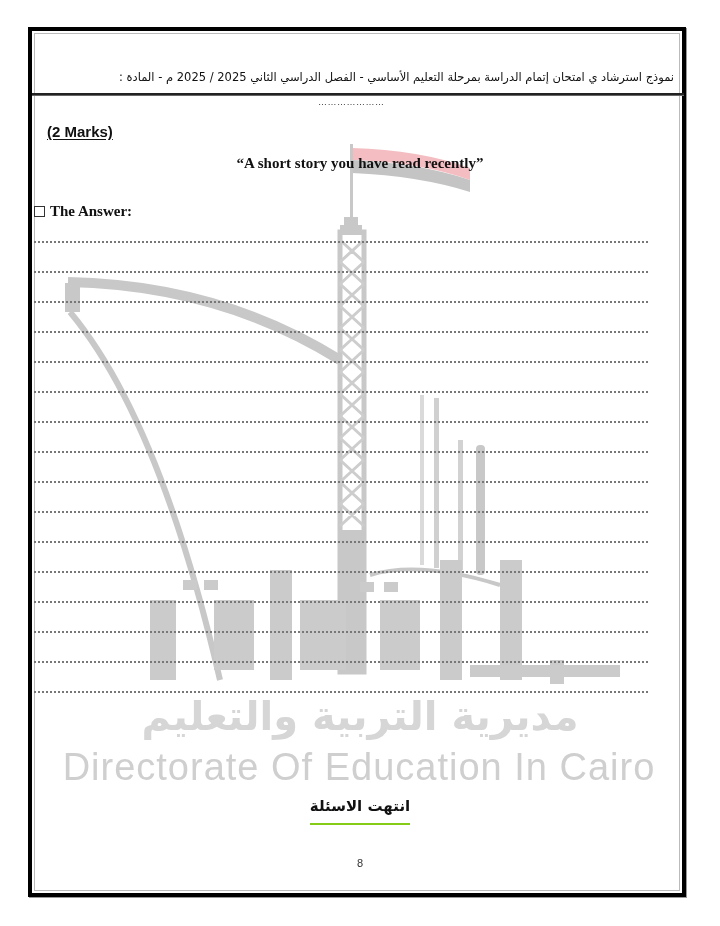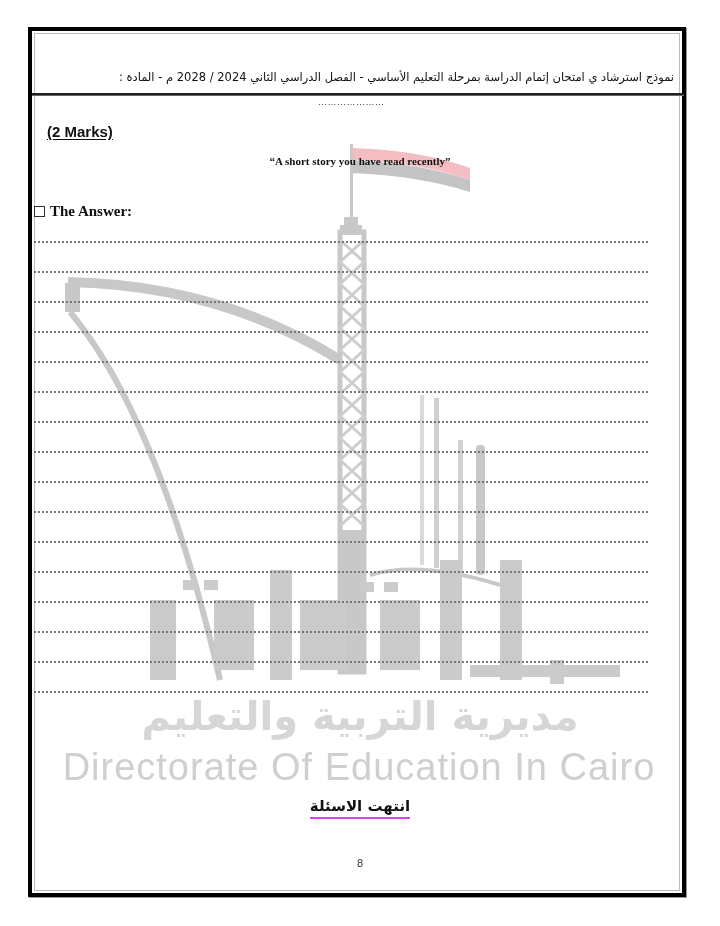--- a/index.html
+++ b/index.html
@@ -35,36 +35,36 @@
   .header-dots { position: absolute; left: 318px; top: 97px; font-size: 9px; color: #333; letter-spacing: 0.5px; }
   
   .question {
     position: absolute; left: 47px; top: 123px; width: 608px;
     display: flex; justify-content: space-between;
     font-family: "Liberation Sans", sans-serif; font-weight: bold; font-size: 15px; color: #111;
     text-decoration: underline; text-underline-offset: 2px;
   }
   .topic {
     position: absolute; left: 0; top: 155px; width: 720px; text-align: center;
-    font-family: "Liberation Serif", serif; font-weight: bold; font-size: 11px; color: #111;
+    font-family: "Liberation Serif", serif; font-weight: bold; font-size: 15px; color: #111;
   }
   .answer-label {
     position: absolute; left: 34px; top: 203px;
     font-family: "Liberation Serif", serif; font-weight: bold; font-size: 15px; color: #111;
     display: flex; align-items: center; gap: 5px; text-align: center;
   }
   .checkbox { display: inline-block; width: 9px; height: 9px; border: 1px solid #333; }
   .lines { position: absolute; left: 34px; top: 241px; width: 614px; }
   .line { height: 30px; border-top: 2px dotted #777; box-sizing: border-box; }
   .end-text {
     position: absolute; left: 0; top: 797px; width: 720px; text-align: center;
     font-family: "DejaVu Sans", sans-serif; font-weight: bold; font-size: 15px; color: #111;
     direction: rtl;
   }
-  .end-text span { border-bottom: 2px solid #d946ef; padding-bottom: 2px; }
+  .end-text span { border-bottom: 2px solid #84cc16; padding-bottom: 8px; }
   .page-num { position: absolute; left: 0; top: 857px; width: 720px; text-align: center; font-size: 11px; color: #333; }
 </style>
 </head>
 <body>
 
 <div class="watermark">
   <svg width="720" height="926">
 
     <path d="M352 148 Q 420 150 470 168 L 470 180 Q 420 162 352 160 Z" fill="#f4bdc1"></path>
     <path d="M352 160 Q 420 163 470 180 L 470 192 Q 420 176 352 173 Z" fill="#c4c4c4"></path>
@@ -107,21 +107,21 @@
     </g>
   </svg>
   <div class="wm-ar-small">مديرية التربية والتعليم</div>
   <div class="wm-en">Directorate Of Education In Cairo</div>
 </div>
 
 <div class="page-frame">
   <div class="inner-frame"></div>
 </div>
 
-<div class="header-ar">نموذج استرشاد ي امتحان إتمام الدراسة بمرحلة التعليم الأساسي - الفصل الدراسي الثاني 2024 / 2028 م  -  المادة :</div>
+<div class="header-ar">نموذج استرشاد ي امتحان إتمام الدراسة بمرحلة التعليم الأساسي - الفصل الدراسي الثاني 2025 / 2025 م  -  المادة :</div>
 <div class="header-rule"></div>
 <div class="header-dots">…………………</div>
 
 <div class="question">
   <span>(2 Marks)</span>
 </div>
 <div class="topic">“A short story you have read recently”</div>
 
 <div class="answer-label">
   <span class="checkbox"></span>

